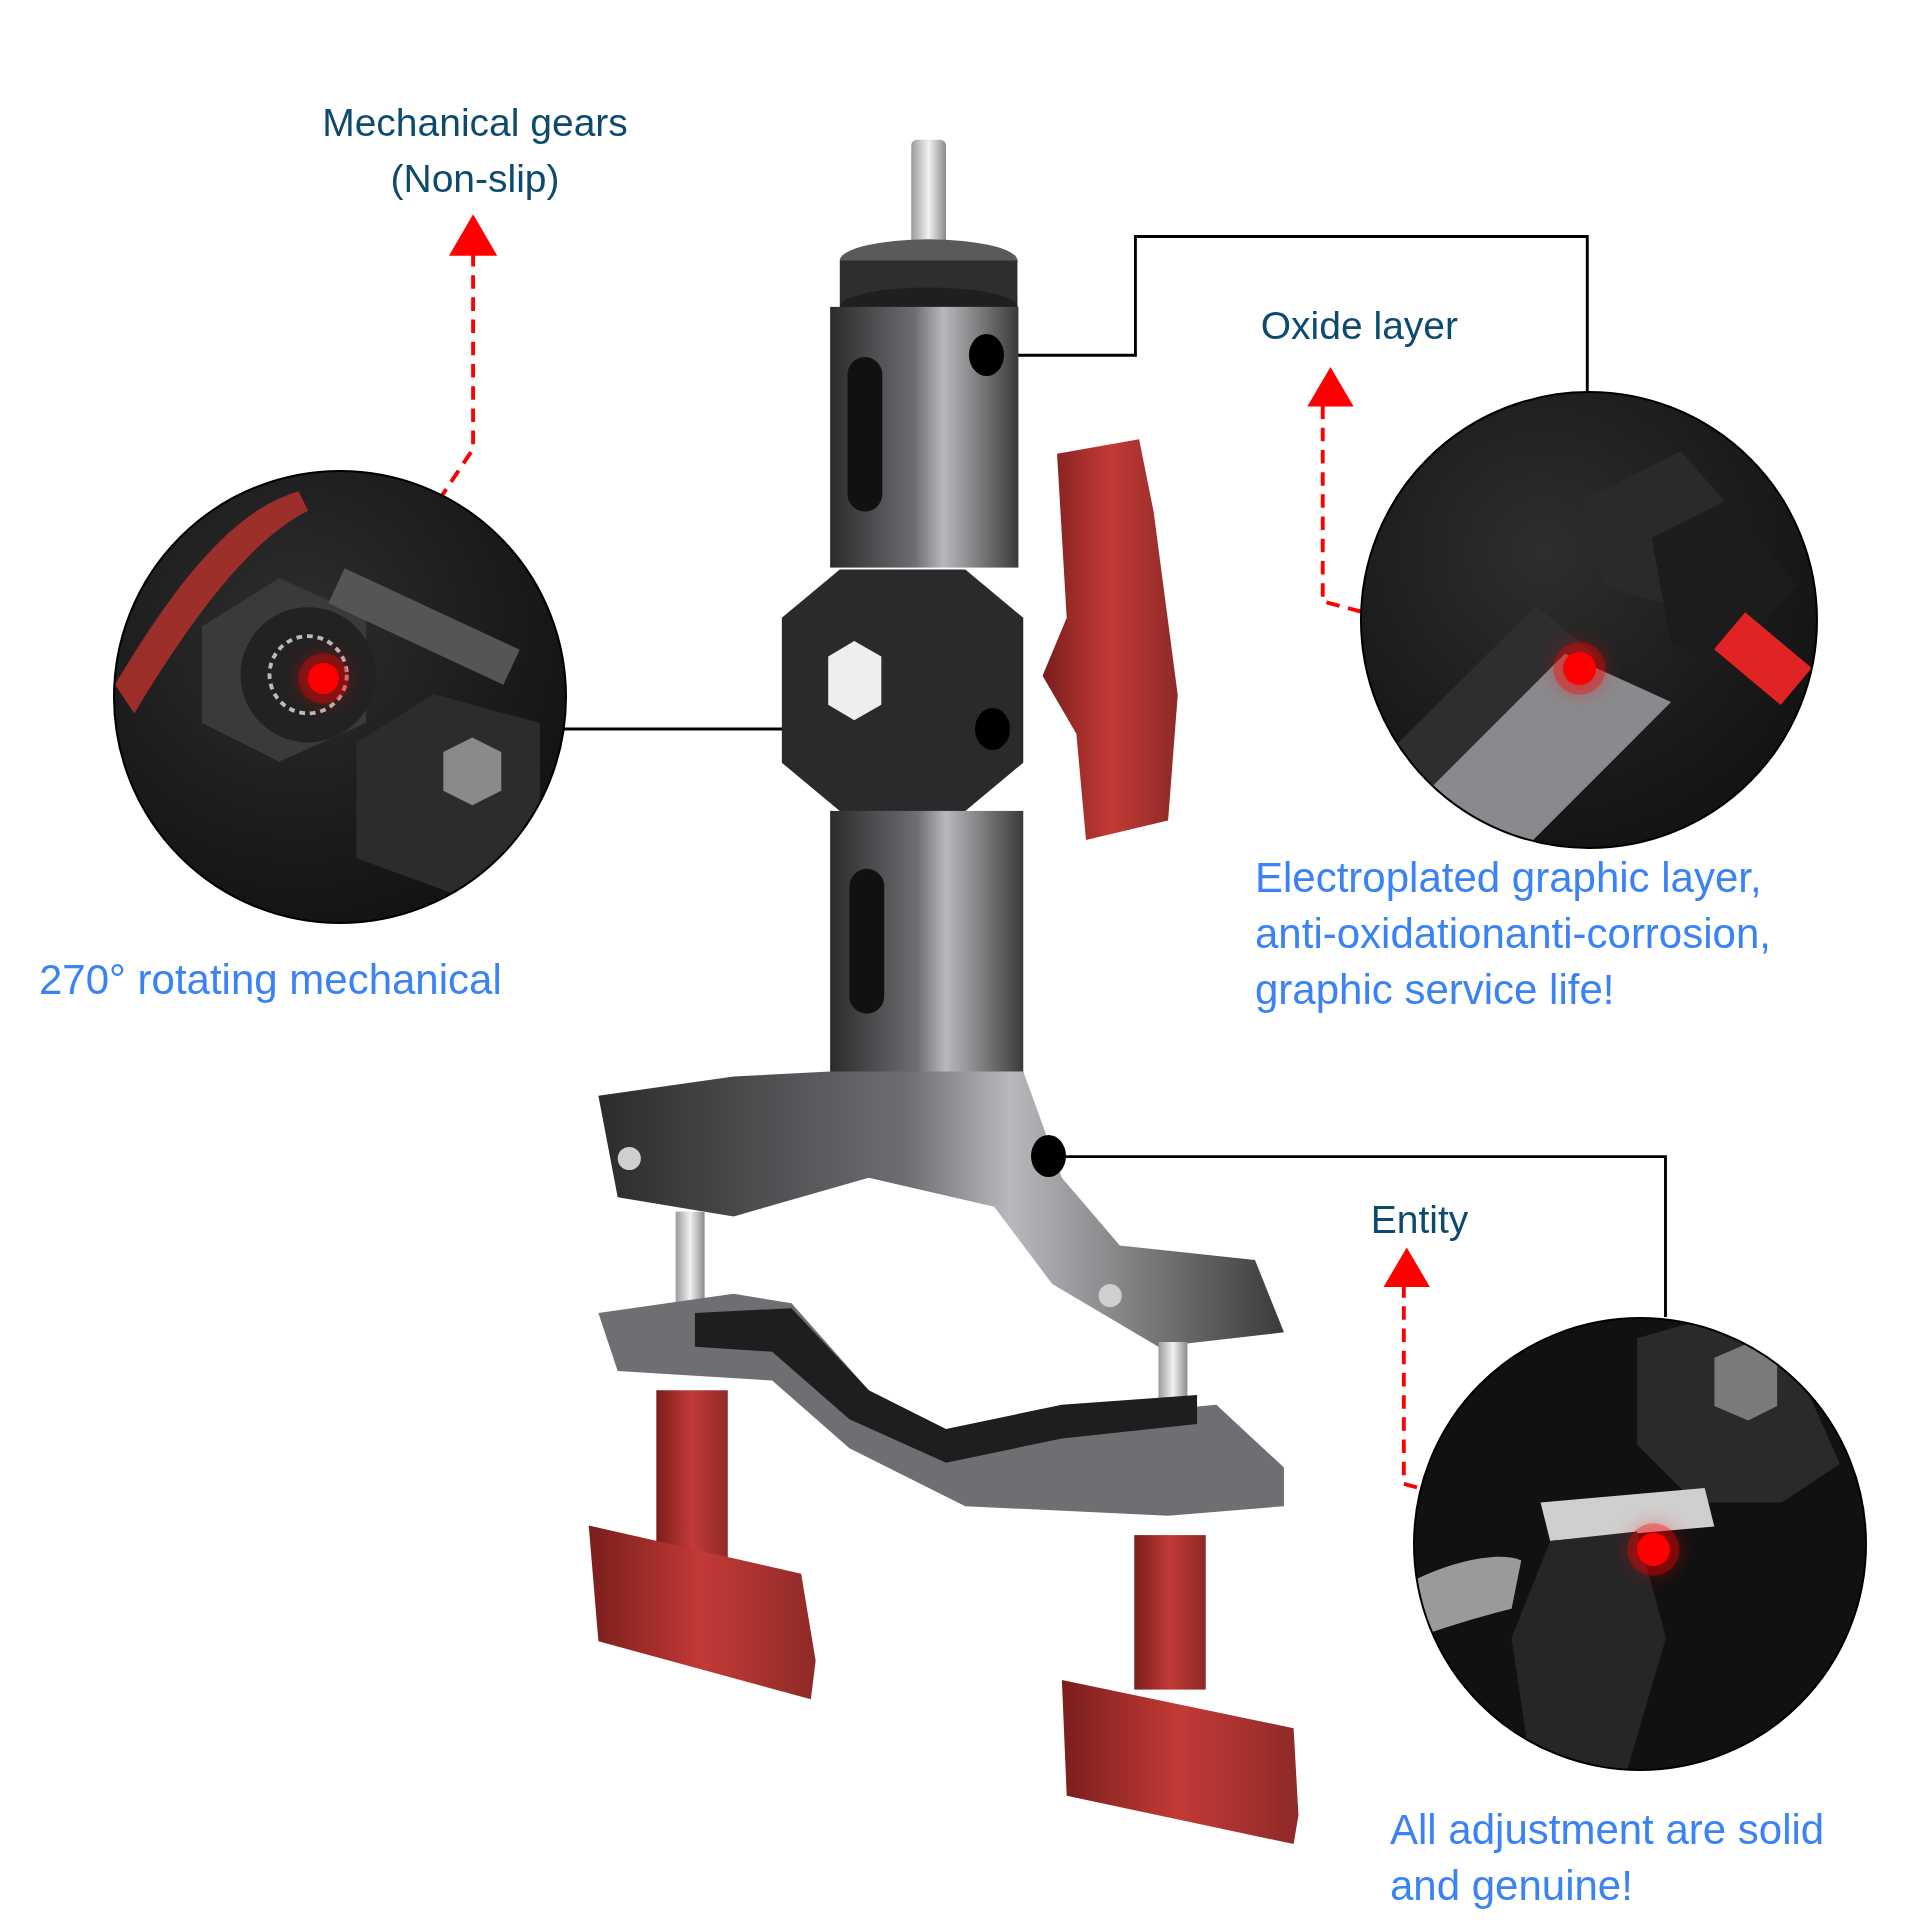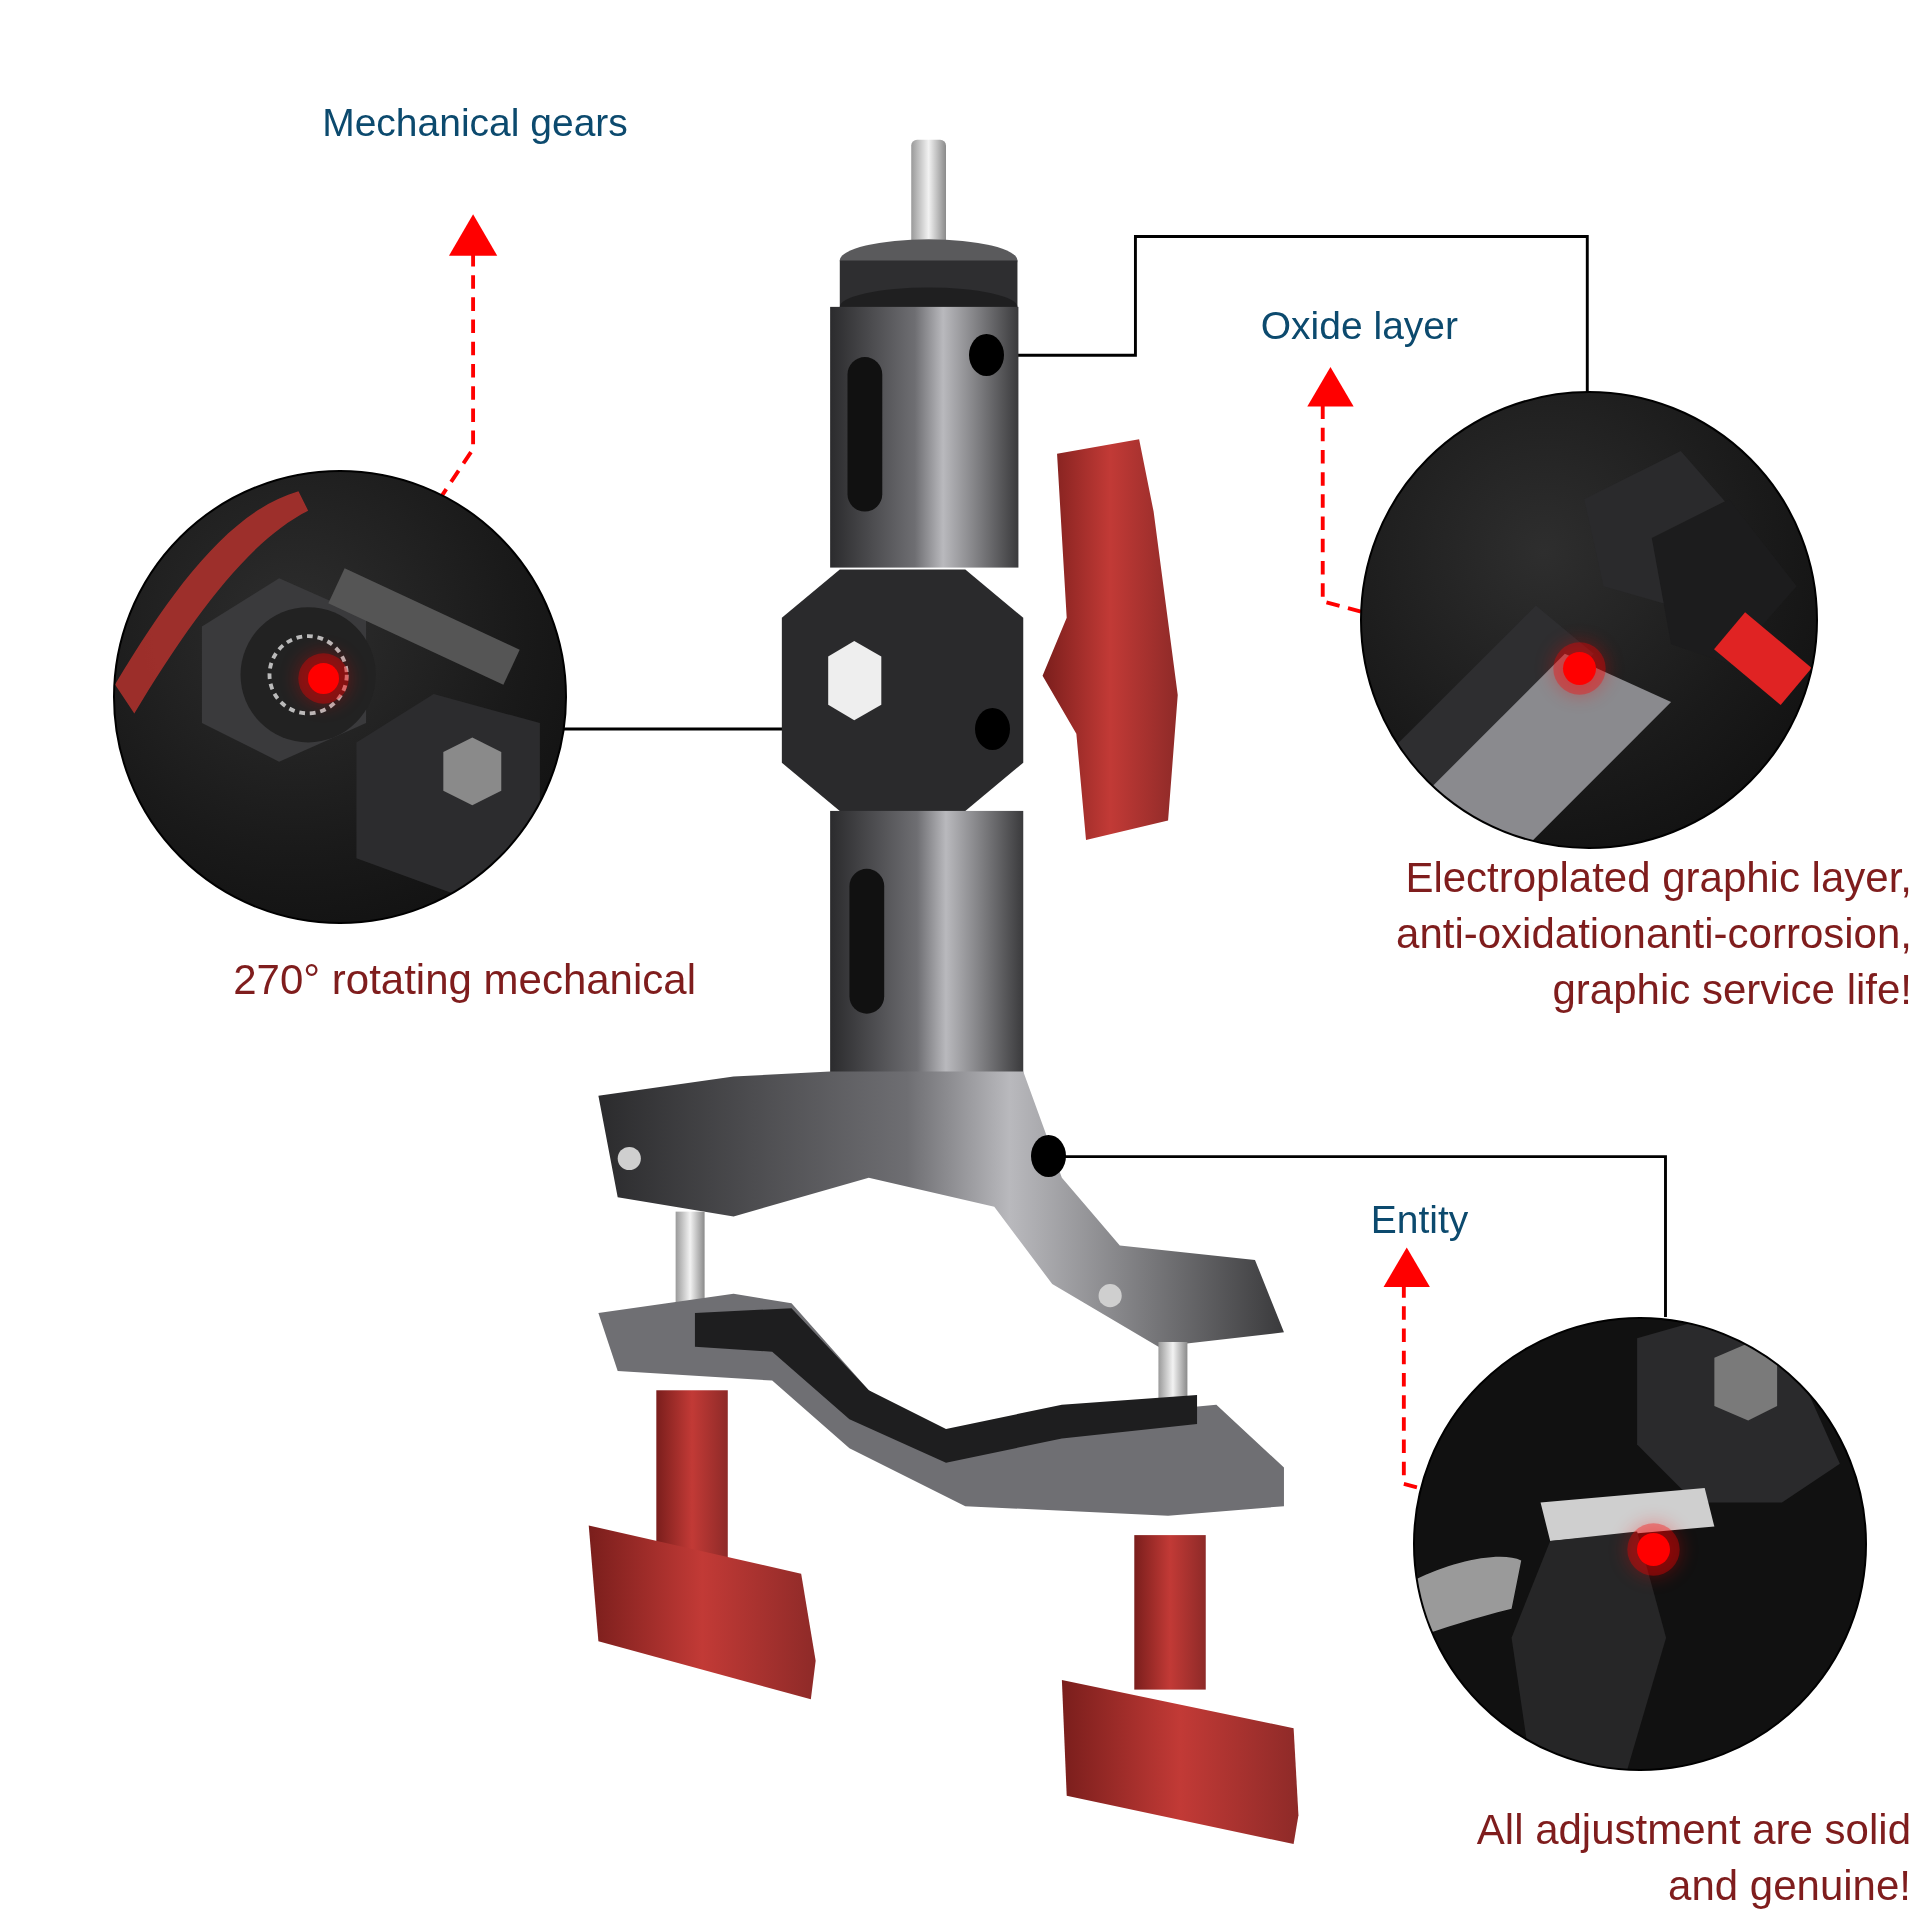--- a/index.html
+++ b/index.html
@@ -1,19 +1,19 @@
 <!DOCTYPE html>
 <html><head>
 <meta charset="utf-8">
 <style>
   html,body{margin:0;padding:0;background:#ffffff;}
   body{width:1931px;height:1931px;position:relative;overflow:hidden;font-family:"Liberation Sans","DejaVu Sans",sans-serif;}
   .abs{position:absolute;}
   .label-red{color:#0c4a6e;font-size:39px;text-align:center;line-height:56px;white-space:nowrap;}
-  .label-black{color:#7f1d1d;font-size:42px;text-align:right;line-height:56px;white-space:nowrap;}
+  .label-black{color:#3b82f6;font-size:42px;text-align:left;line-height:56px;white-space:nowrap;}
   .zoom-circle{position:absolute;border-radius:50%;border:2.9px solid #000;overflow:hidden;background:radial-gradient(circle at 40% 35%,#2e2e2e 0%,#1a1a1a 55%,#0c0c0c 100%);}
   .red-dot{position:absolute;border-radius:50%;background:#ff0000;box-shadow:0 0 0 9.7px rgba(255,0,0,0.35),0 0 17.4px 11.6px rgba(255,0,0,0.25);}
   .black-dot{position:absolute;border-radius:50%;background:#000;}
   svg.overlay{position:absolute;left:0;top:0;pointer-events:none;}
 </style>
 </head>
 <body>
 
 <svg class="overlay" width="1931" height="1931" viewBox="0 0 2000 2000">
 
@@ -118,20 +118,21 @@
     <polygon points="310,40 345,25 375,45 375,90 345,105 310,90" fill="#7a7a7a"></polygon>
     <polygon points="130,190 300,175 310,215 140,230" fill="#cfcfcf"></polygon>
     <path d="M140,230 L230,220 L260,330 L220,466 L120,466 L100,330 Z" fill="#262627"></path>
     <path d="M0,270 C40,250 90,240 110,250 L100,300 C60,310 30,320 0,330 Z" fill="#9a9a9a"></path>
   </svg>
   <div class="red-dot" style="left:222px;top:214px;width:33px;height:33px;"></div>
 </div>
 
 <div class="abs label-red" style="left:253px;top:95px;width:444px;">
   <div>Mechanical gears</div>
+  <div>(Non-slip)</div>
 </div>
 
 <div class="abs label-black" style="left:39px;top:952px;width:657px;">
   <div>270°   rotating mechanical</div>
 </div>
 
 <div class="abs label-red" style="left:1197px;top:298px;width:261px;text-align:right;">
   <div>Oxide layer</div>
 </div>
 

